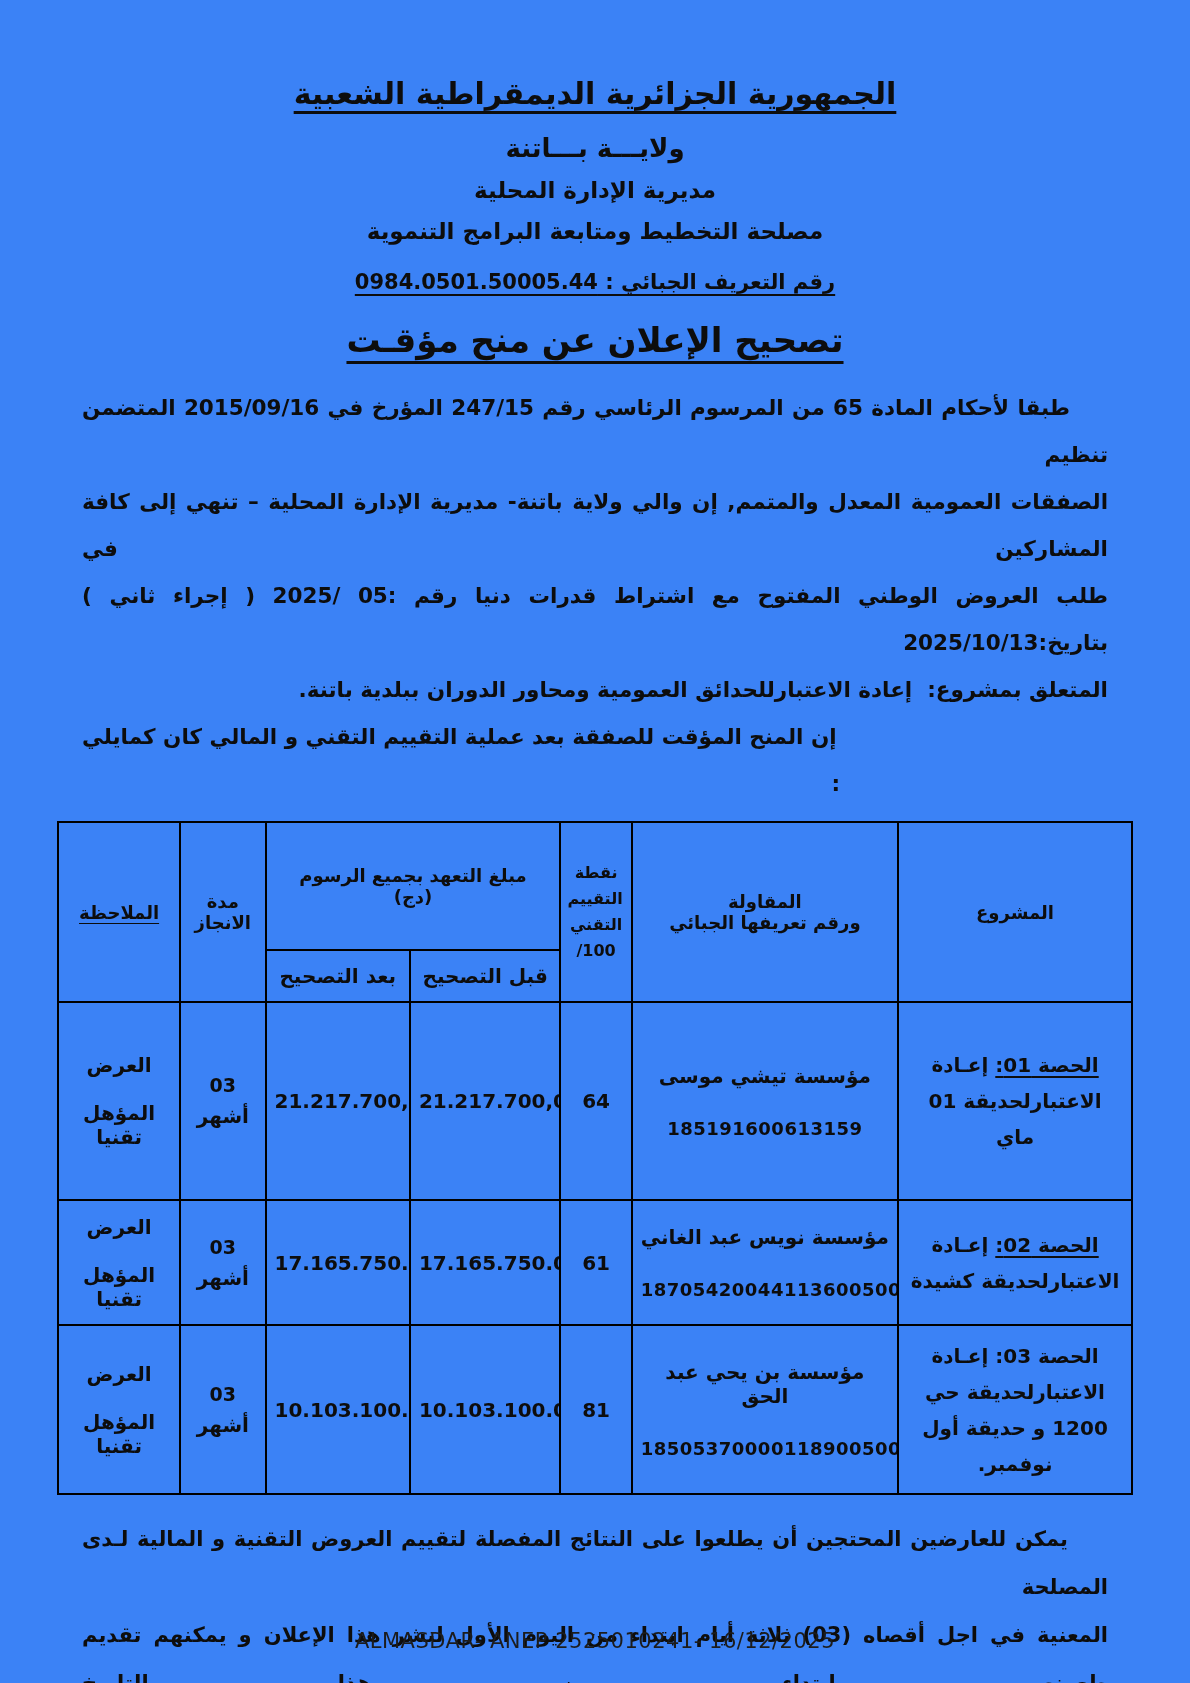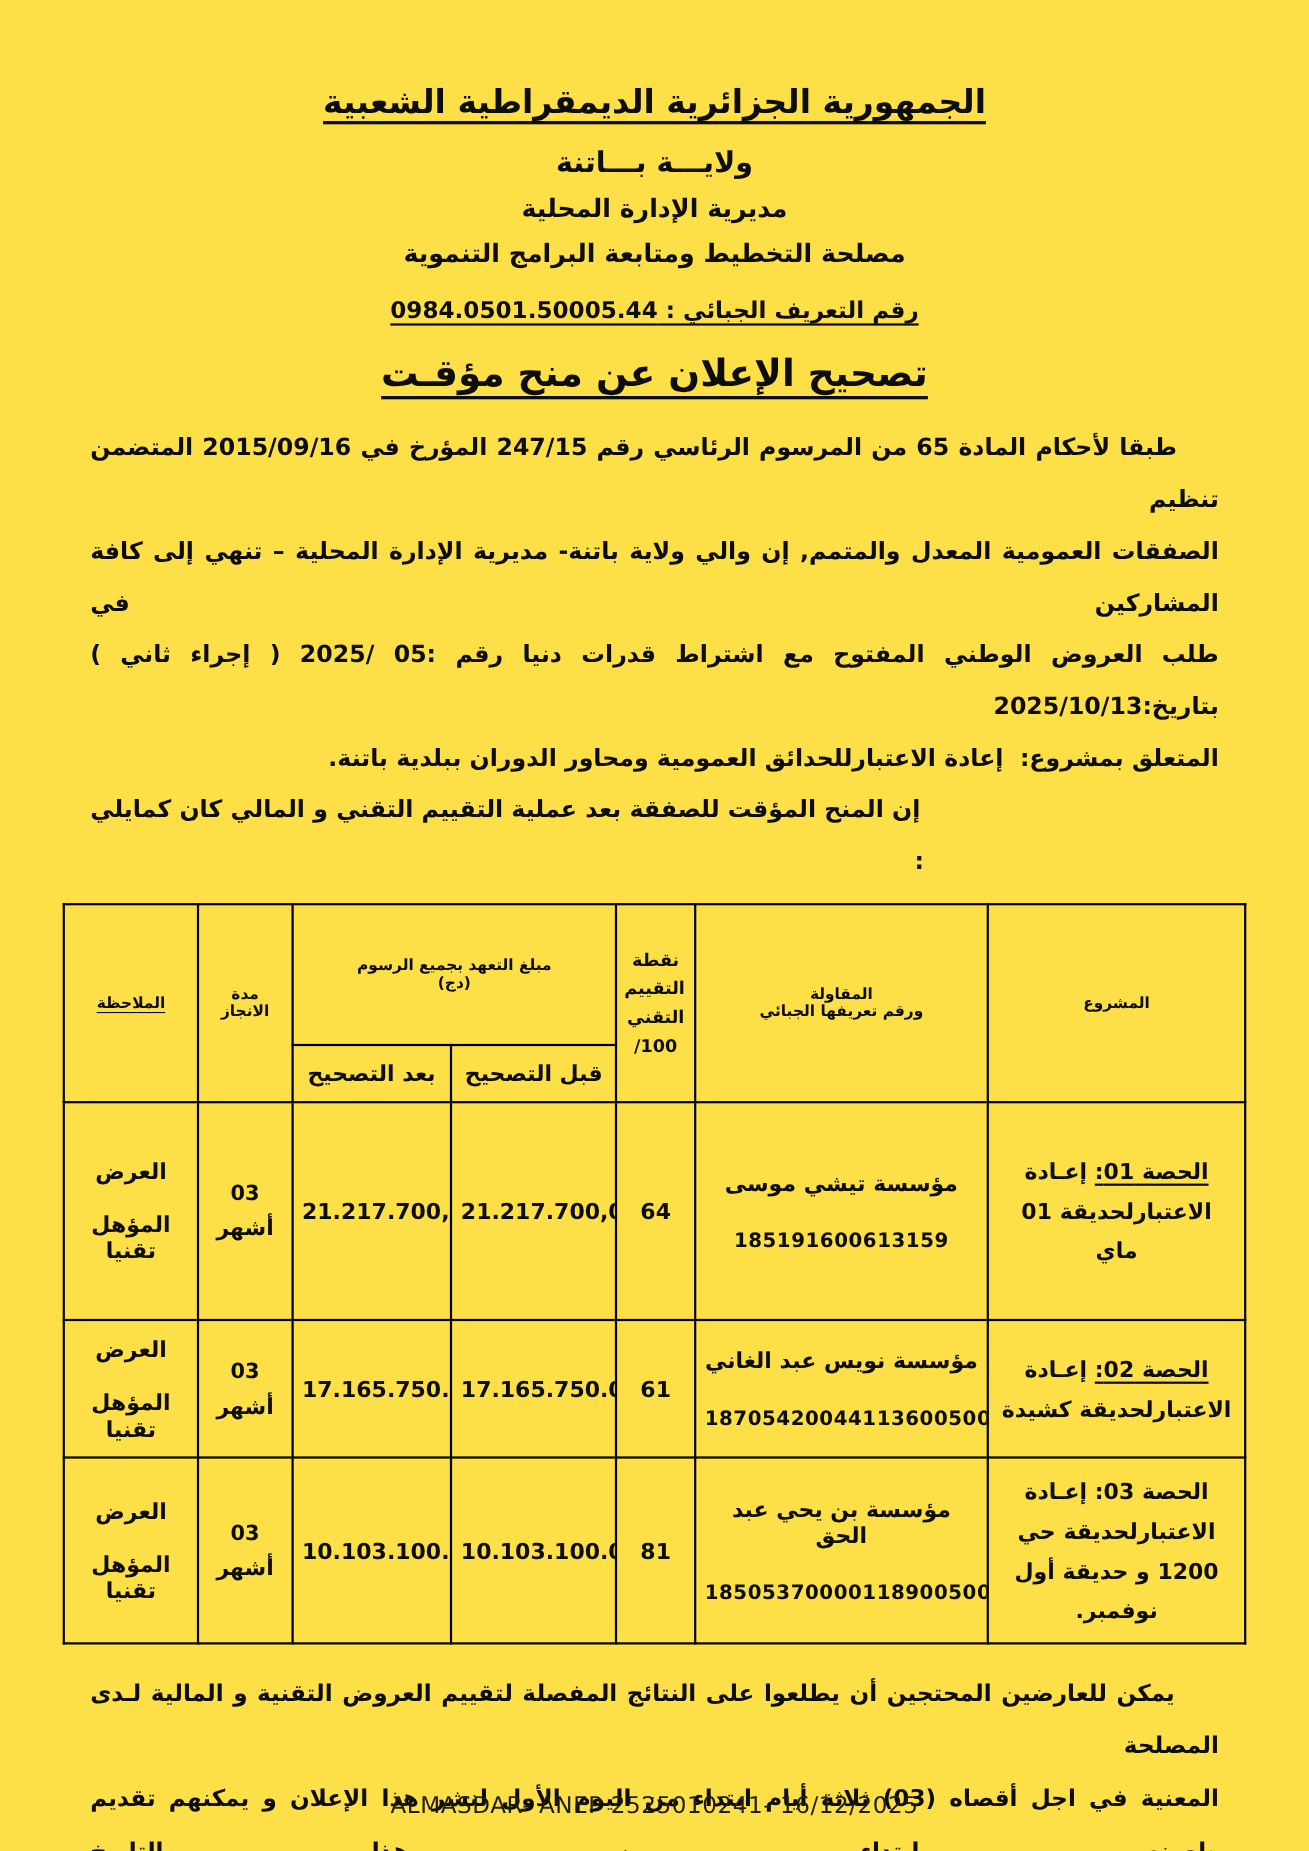--- a/index.html
+++ b/index.html
@@ -1,17 +1,17 @@
 <!DOCTYPE html>
 <html lang="ar"><head>
 <meta charset="utf-8">
 <style>
   html,body{margin:0;padding:0;background:#e8e8e8;}
   .page{
-    width:1190px;height:1683px;margin:0 auto;background:#fde047;
+    width:1190px;height:1683px;margin:0 auto;background:#3b82f6;
     position:relative;overflow:hidden;color:#0d0d0d;
     font-family:"DejaVu Sans",sans-serif;
   }
   
   .letterhead{direction:rtl;text-align:center;padding-top:76px;font-weight:700;}
   .h-republic{font-size:30px;text-decoration:underline;text-decoration-thickness:3px;text-underline-offset:7px;}
   .h-wilaya{margin-top:22px;font-size:26px;}
   .h-directorate{margin-top:14px;font-size:23px;}
   .h-service{margin-top:15px;font-size:23px;}
   .h-taxid{margin-top:26px;font-size:21px;text-decoration:underline;text-underline-offset:5px;}
@@ -23,21 +23,21 @@
   .para .ln-plain{text-align:right;text-align-last:right;}
   .para .ln-indent{text-align:left;text-align-last:right;padding-right:268px;}
   
   table.award{
     direction:rtl;width:1076px;margin:14px auto 0;border-collapse:collapse;table-layout:fixed;
   }
   table.award th,table.award td{
     border:2.5px solid #000;font-weight:700;padding:6px 8px;vertical-align:middle;text-align:center;
     overflow:hidden;
   }
-  th.h-main{font-size:14px;}
+  th.h-main{font-size:18px;}
   th.h-score{font-size:16px;line-height:26px;}
   th.h-sub{font-size:20px;}
   tr.hdr-row1{height:128px;}
   tr.hdr-row2{height:52px;}
   tr.r0{height:198px;}
   tr.r1{height:125px;}
   tr.r2{height:169px;}
   td.c-project{font-size:20px;line-height:36px;}
   td.top{vertical-align:top;padding-top:14px;}
   .lot-u{text-decoration:underline;text-underline-offset:4px;}

